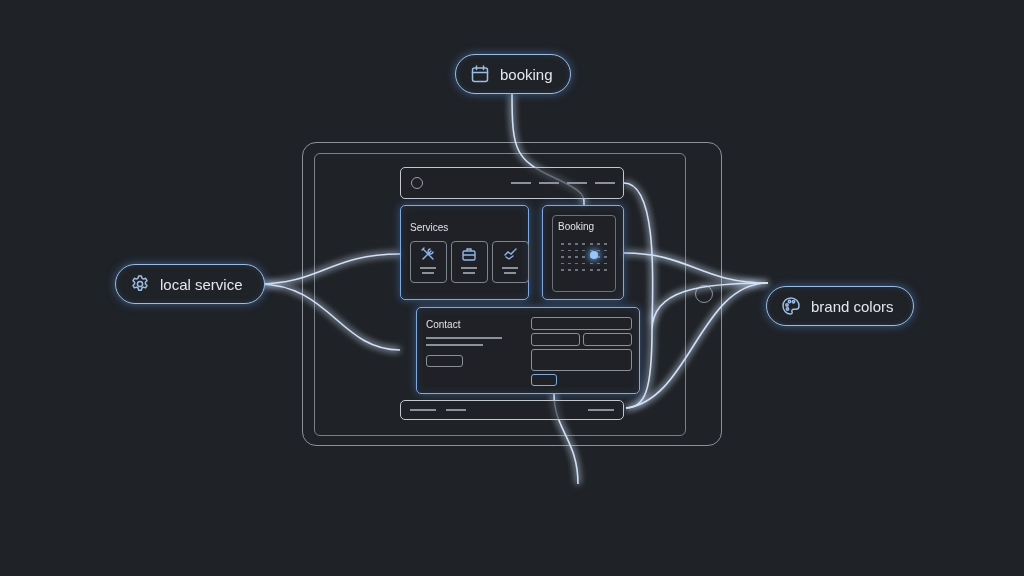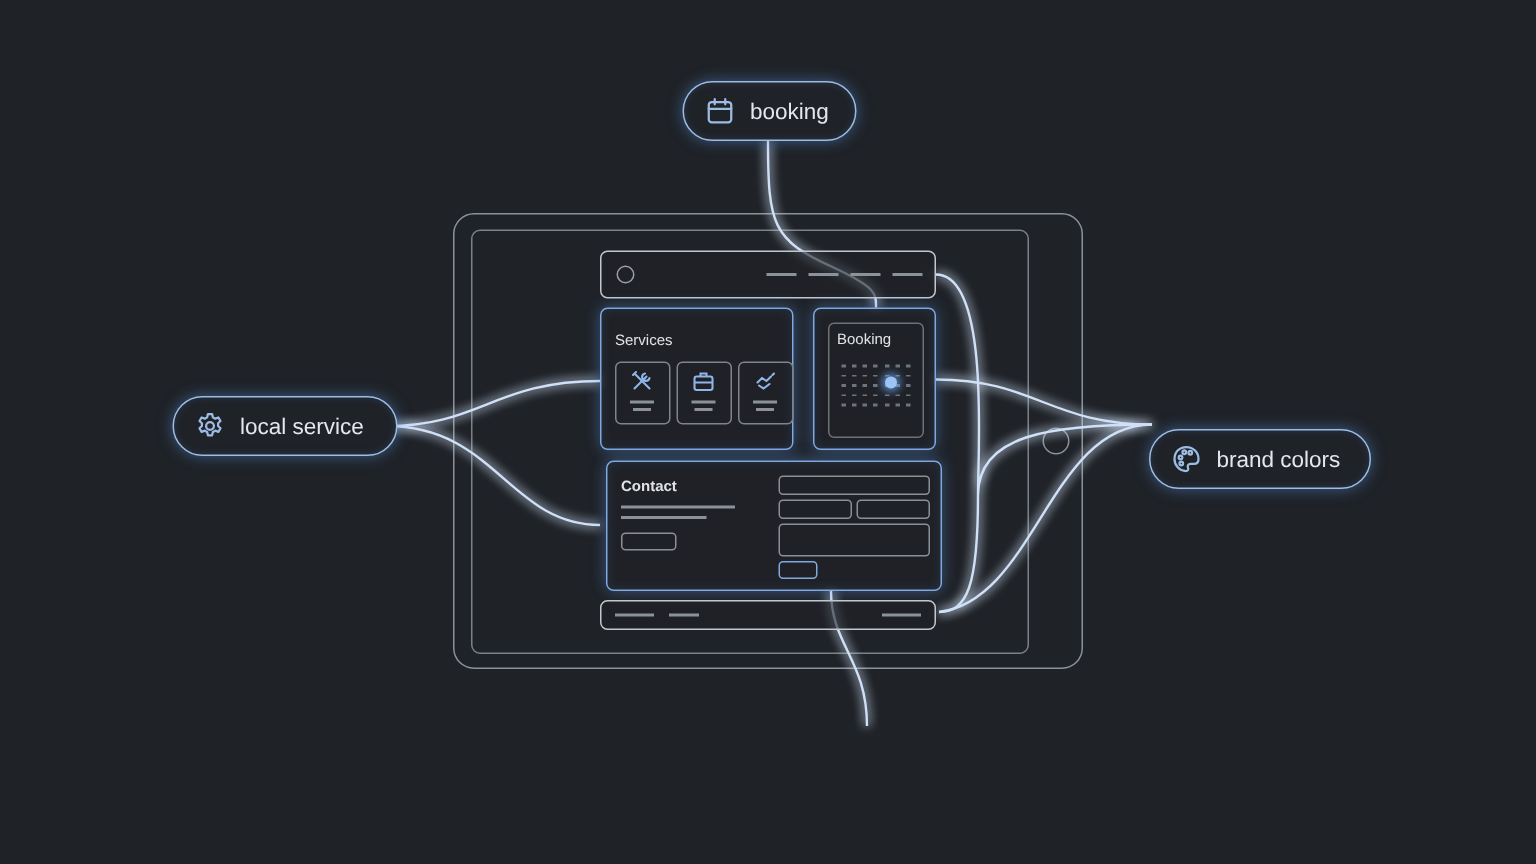--- a/index.html
+++ b/index.html
@@ -14,21 +14,21 @@
     .tablet-outer { left:302px; top:142px; width:420px; height:304px; border:1.5px solid #8b929c; border-radius:14px; }
     .tablet-inner { left:314px; top:153px; width:372px; height:283px; border:1.5px solid #7a818a; border-radius:6px; }
     .home-btn { left:695px; top:285px; width:18px; height:18px; border:1.5px solid #8b929c; border-radius:50%; }
     .frame { border:1.5px solid #c3c8cf; border-radius:5px; background:rgba(31,34,39,0.6); }
     .frame.blue { border-color:#7fa9e0; box-shadow:0 0 10px rgba(90,150,230,0.45), inset 0 0 8px rgba(90,150,230,0.15); }
     .navbar { left:400px; top:167px; width:224px; height:32px; }
     .nav-logo { left:10px; top:9px; width:12px; height:12px; border:1.5px solid #9aa0a8; border-radius:50%; }
     .dash { height:2px; background:#8c929a; }
     .services { left:400px; top:205px; width:129px; height:95px;padding-left:20px; }
     .booking { left:542px; top:205px; width:82px; height:95px; }
-    .contact { left:404px; top:307px; width:224px; height:87px;font-weight:bold; }
+    .contact { left:416px; top:307px; width:224px; height:87px; }
     .footer { left:400px; top:400px; width:224px; height:20px; }
     .card-title { position:absolute; color:#dfe3e8; font-size:10px; }
     .svc-card { position:absolute; top:35px; width:35px; height:40px; border:1.5px solid #7f858d; border-radius:4px; }
     .svc-card svg { position:absolute; left:9px; top:4px; width:16px; height:16px; }
     .svc-line { position:absolute; height:1.5px; background:#8c929a; left:9px; }
     .cal { position:absolute; left:9px; top:9px; width:62px; height:75px; border:1.5px solid #6c727a; border-radius:4px; }
     .cal-grid { position:absolute; left:6px; top:27px; width:50px; display:grid; grid-template-columns:repeat(7,1fr); row-gap:5px; }
     .cal-grid span { display:block; width:3px; height:1.5px; background:#6d747d; margin:0 auto; }
     .cal-dot { position:absolute; left:37px; top:35px; width:8px; height:8px; border-radius:50%; background:#9cc4f5; box-shadow:0 0 6px 2px rgba(110,170,245,0.8); }
     .field { position:absolute; border:1.5px solid #8a9098; border-radius:3px; }

